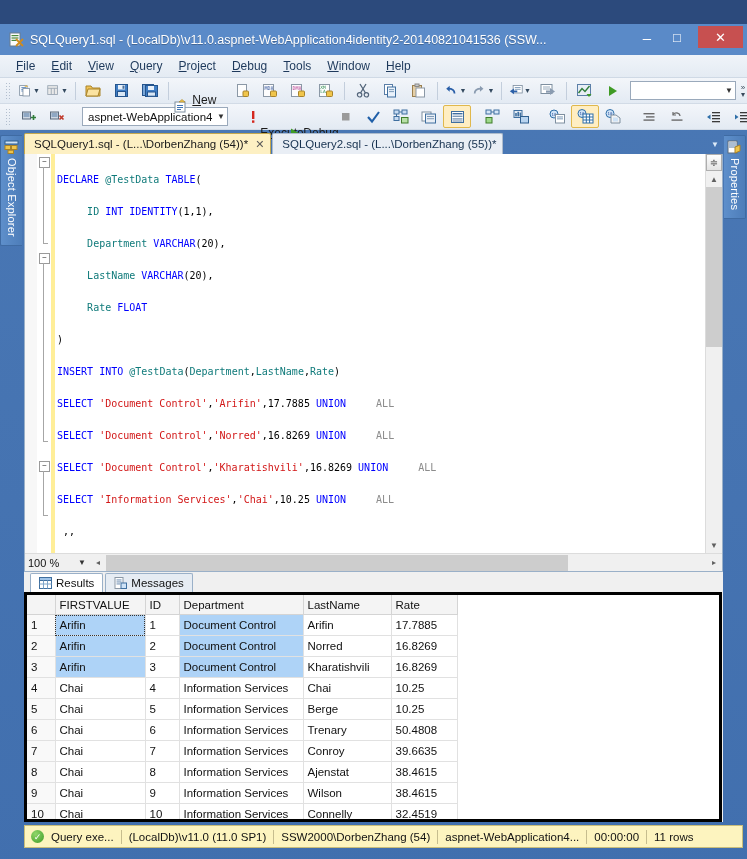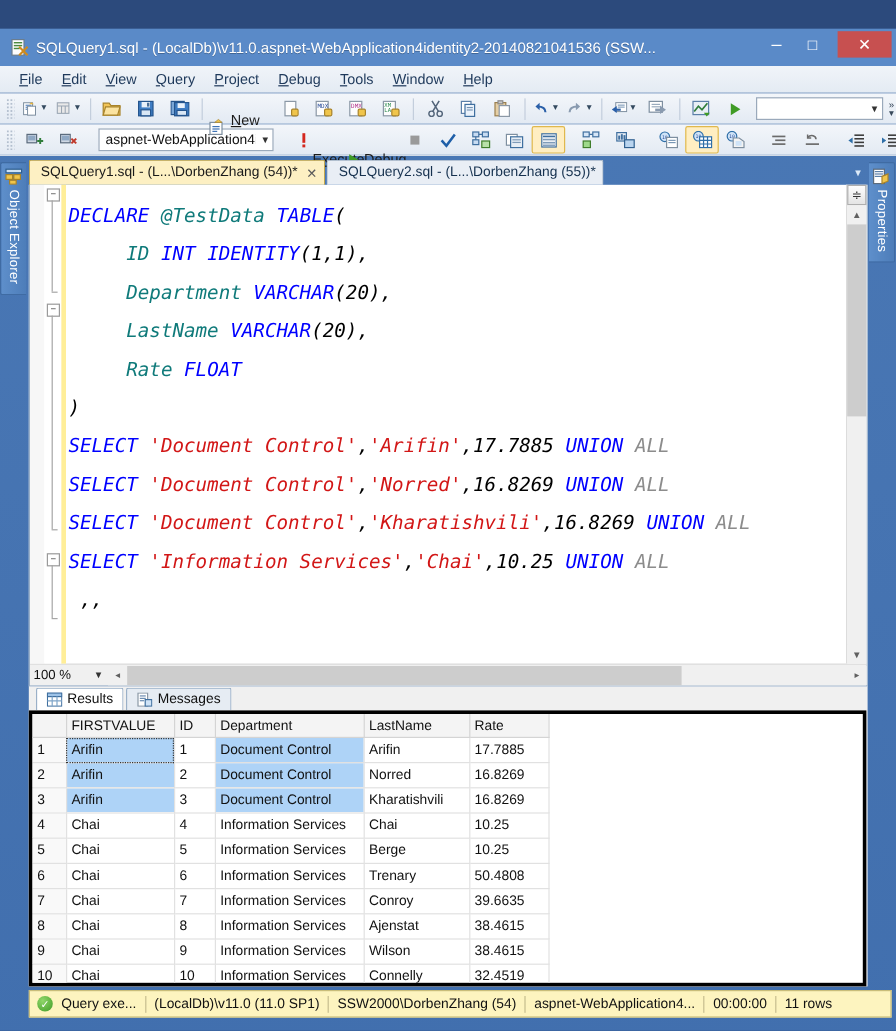--- a/index.html
+++ b/index.html
@@ -86,26 +86,26 @@
 
   
   .editor-wrap{flex:1 1 auto;display:flex;flex-direction:column;
                border:1px solid #9ab0c8;border-top:none;background:#fff;min-height:0;}
   .editor-row{flex:1 1 auto;display:flex;min-height:0;position:relative;}
   .selmargin{width:12px;background:#f7f7f7;flex:0 0 auto;}
   .foldmargin{width:14px;background:#fff;flex:0 0 auto;position:relative;}
   .yellowbar{width:4px;background:#ffee98;flex:0 0 auto;}
   .code{flex:1 1 auto;overflow:hidden;position:relative;
         font-family:"DejaVu Sans Mono","Liberation Mono",monospace;
-        font-size:16px;line-height:16px;padding:2px 2px 0 2px;
-        white-space:pre;color:#000;font-style:italic;}
+        font-size:10px;line-height:16px;padding:2px 2px 0 2px;
+        white-space:pre;color:#000;}
   .code .ln{height:16px;}
   .kw{color:#0000ff;}
   .str{color:#d21616;}
-  .gray{color:#8c8c8c;}
+  .gray{color:#8c8c8c;margin-left:24px;}
   .type{color:#0f7a7a;}
   .num{color:#000;}
   .fold{position:absolute;left:2px;width:9px;height:9px;border:1px solid #9a9a9a;
         background:#fff;font-size:8px;line-height:7px;text-align:center;
         color:#333;font-family:"Liberation Sans",sans-serif;cursor:default;}
   .foldline{position:absolute;left:6px;width:1px;background:#a6a6a6;}
   .foldend{position:absolute;left:6px;width:5px;height:1px;background:#a6a6a6;}
 
   
   .vsb{width:16px;flex:0 0 auto;background:#f0f0f0;display:flex;
@@ -619,20 +619,21 @@
           </div>
           <div class="yellowbar"></div>
 
           <div class="code">
 <div class="ln"><span class="kw">DECLARE</span> <span class="type">@TestData</span> <span class="kw">TABLE</span>(</div>
 <div class="ln">     <span class="type">ID</span> <span class="kw">INT</span> <span class="kw">IDENTITY</span>(<span class="num">1</span>,<span class="num">1</span>),</div>
 <div class="ln">     <span class="type">Department</span> <span class="kw">VARCHAR</span>(<span class="num">20</span>),</div>
 <div class="ln">     <span class="type">LastName</span> <span class="kw">VARCHAR</span>(<span class="num">20</span>),</div>
 <div class="ln">     <span class="type">Rate</span> <span class="kw">FLOAT</span></div>
 <div class="ln">)</div>
+<div class="ln"><span class="kw">INSERT</span> <span class="kw">INTO</span> <span class="type">@TestData</span>(<span class="type">Department</span>,<span class="type">LastName</span>,<span class="type">Rate</span>)</div>
 <div class="ln"><span class="kw">SELECT</span> <span class="str">'Document Control'</span>,<span class="str">'Arifin'</span>,<span class="num">17.7885</span> <span class="kw">UNION</span> <span class="gray">ALL</span></div>
 <div class="ln"><span class="kw">SELECT</span> <span class="str">'Document Control'</span>,<span class="str">'Norred'</span>,<span class="num">16.8269</span> <span class="kw">UNION</span> <span class="gray">ALL</span></div>
 <div class="ln"><span class="kw">SELECT</span> <span class="str">'Document Control'</span>,<span class="str">'Kharatishvili'</span>,<span class="num">16.8269</span> <span class="kw">UNION</span> <span class="gray">ALL</span></div>
 <div class="ln"><span class="kw">SELECT</span> <span class="str">'Information Services'</span>,<span class="str">'Chai'</span>,<span class="num">10.25</span> <span class="kw">UNION</span> <span class="gray">ALL</span></div>
 <div class="ln"> ,,  </div>
 
 
 
 
 

